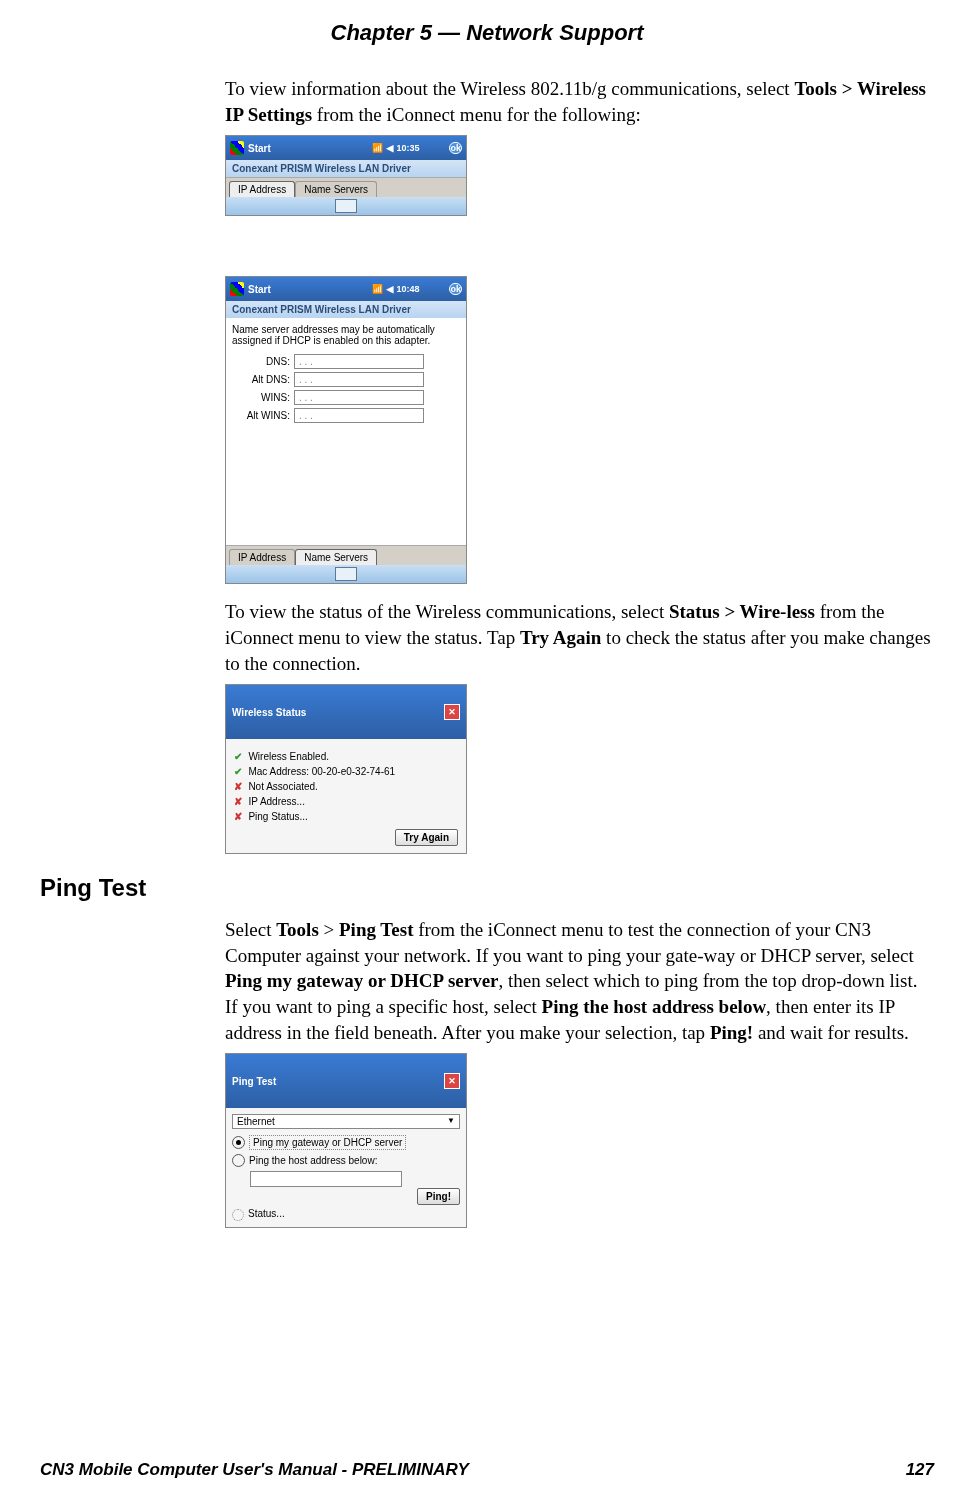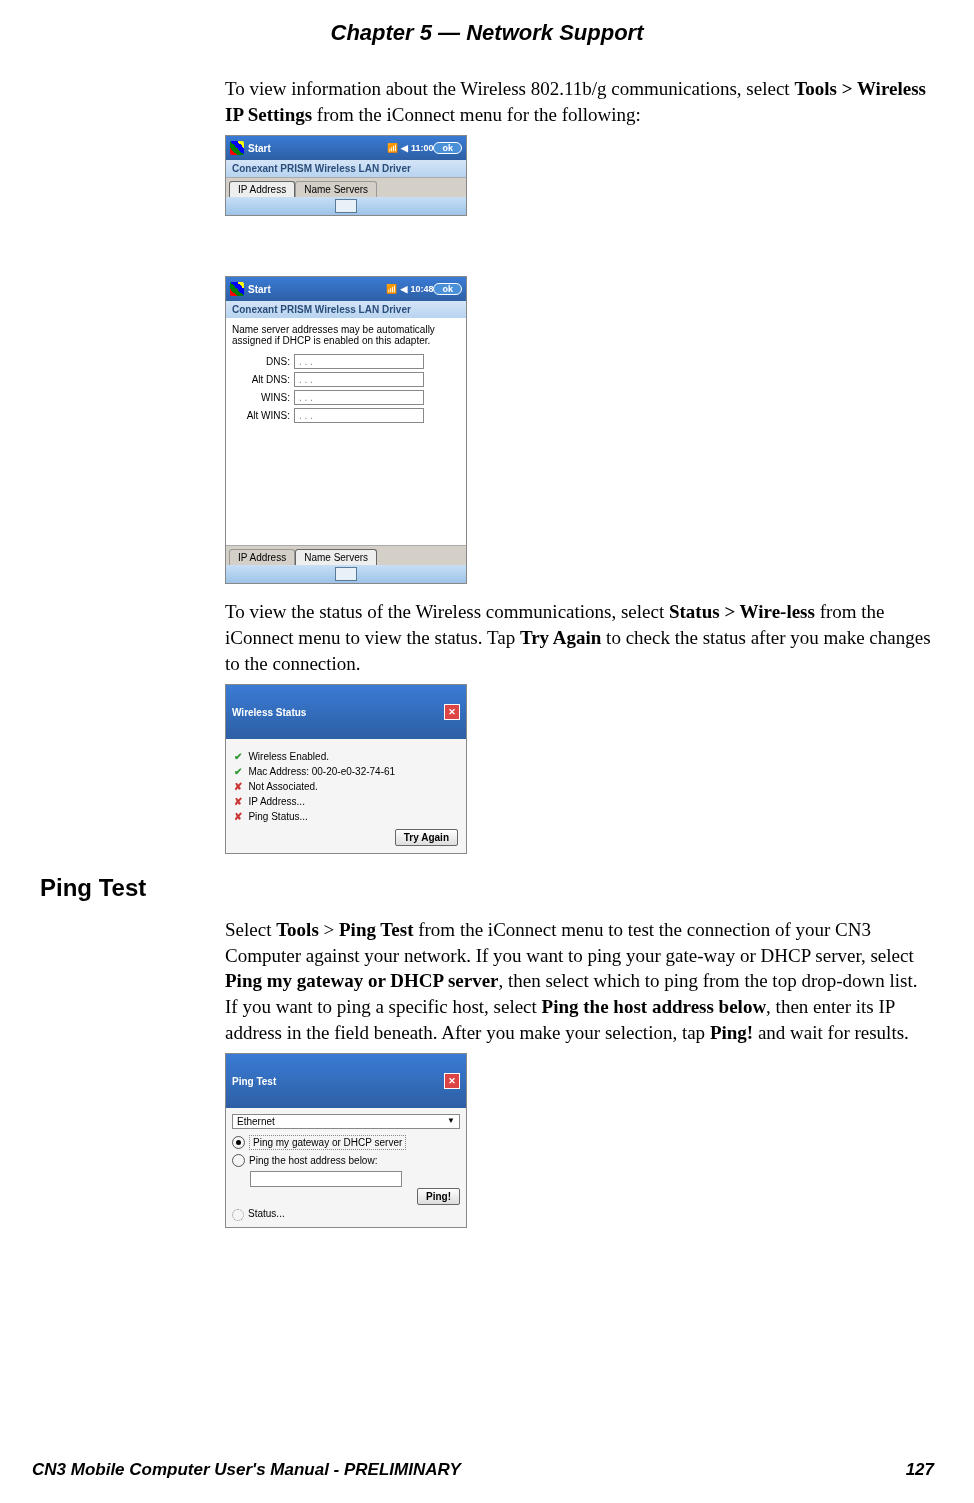--- a/index.html
+++ b/index.html
@@ -58,22 +58,23 @@
     background: linear-gradient(45deg, red 25%, green 25% 50%, blue 50% 75%, yellow 75%);
     margin-right: 4px;
     border-radius: 2px;
   }
   .wm-titlebar .spacer { flex: 1; }
   .wm-icons { font-size: 9px; display: flex; gap: 3px; align-items: center; }
   .wm-ok {
     background: #4a90d9;
     border: 1px solid #fff;
     border-radius: 8px;
-    padding: 0 8px;
+    padding: 0 0;
     font-size: 9px;
+    margin-left: 30px;
   }
   .wm-subtitle {
     background: linear-gradient(to bottom, #d4e4f7, #b8d4f0);
     color: #2a4d7a;
     font-weight: bold;
     padding: 3px 6px;
     font-size: 10px;
   }
   .wm-content {
     padding: 6px;
@@ -274,21 +275,21 @@
     width: 10px;
     height: 10px;
     border: 1px dotted #888;
     border-radius: 50%;
     margin-right: 4px;
     vertical-align: middle;
   }
   .footer {
     position: absolute;
     bottom: 20px;
-    left: 32px;
+    left: 40px;
     right: 40px;
     display: flex;
     justify-content: space-between;
     font-family: Arial, sans-serif;
     font-weight: bold;
     font-style: italic;
     font-size: 17px;
   }
 </style>
 </head>
@@ -301,21 +302,21 @@
     <span>To view information about the Wireless 802.11b/g communications, select </span><b>Tools &gt; Wireless IP Settings</b><span> from the iConnect menu for the following:</span>
   </div>
 
   <div class="screenshots-row">
 
     <div class="wm-screenshot">
       <div class="wm-titlebar">
         <span class="wm-flag"></span>
         <span>Start</span>
         <span class="spacer"></span>
-        <span class="wm-icons">📶 ◀ <span>11:00</span></span>
+        <span class="wm-icons">📶 ◀ <span>10:35</span></span>
         <span class="wm-ok">ok</span>
       </div>
       <div class="wm-subtitle">Conexant PRISM Wireless LAN Driver</div>
       <div class="wm-tabs">
         <div class="wm-tab active">IP Address</div>
         <div class="wm-tab">Name Servers</div>
       </div>
       <div class="wm-bottombar">
           <div class="wm-kbicon"></div>
         </div>

